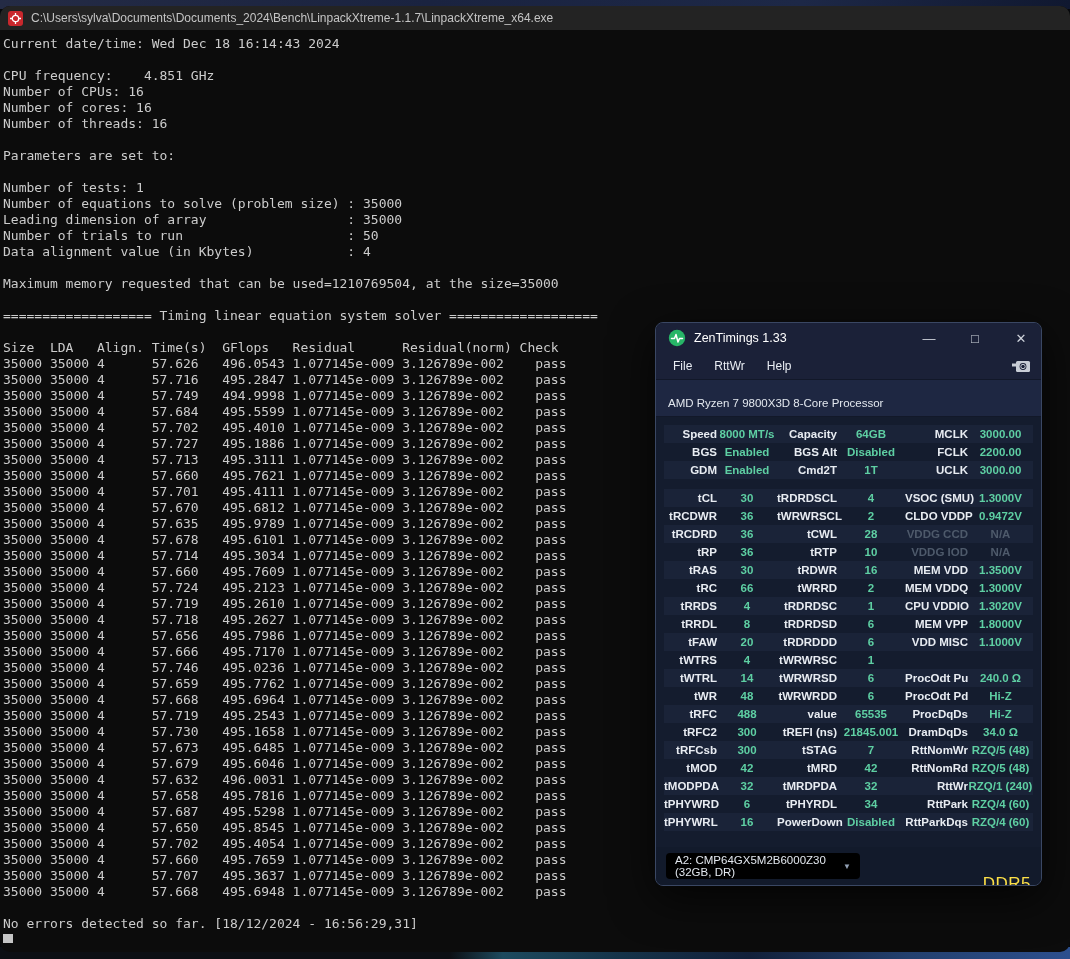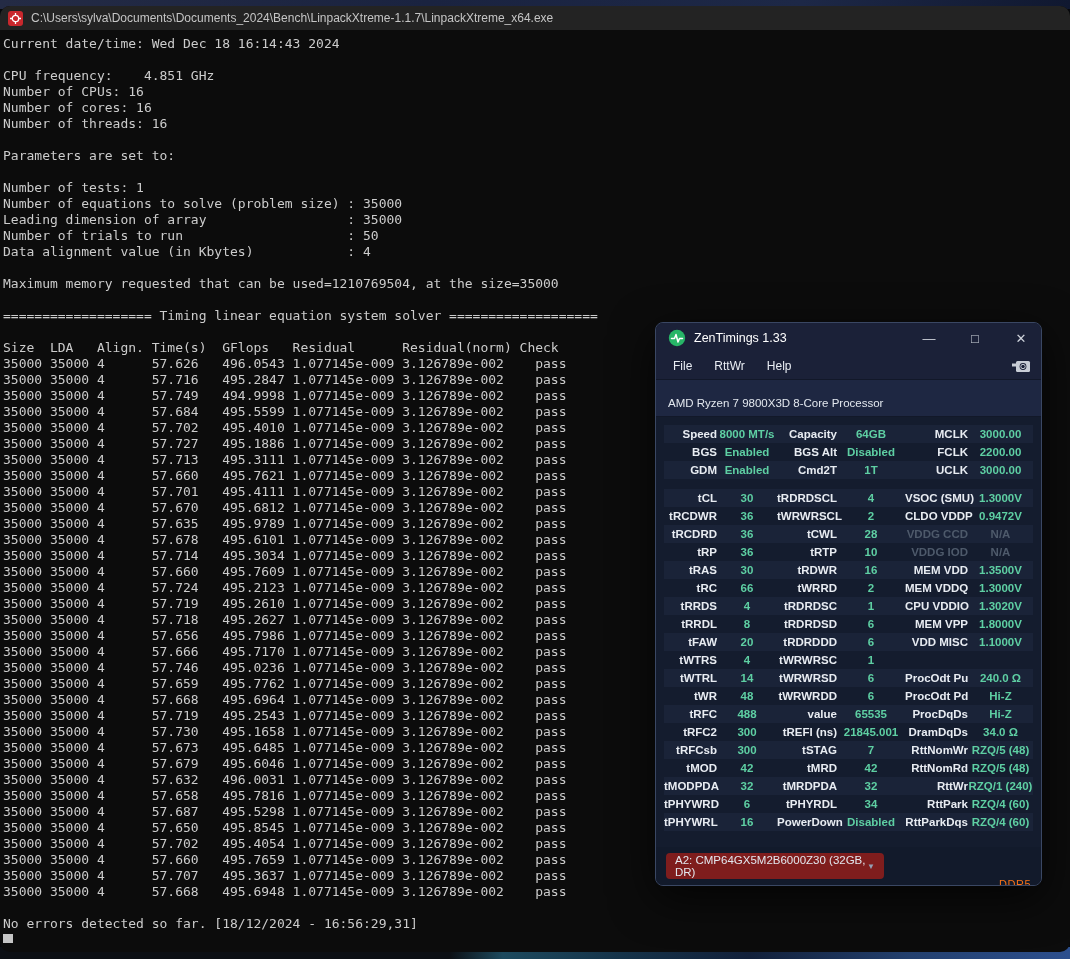--- a/index.html
+++ b/index.html
@@ -45,24 +45,24 @@
   .zgrid { font-size:11.5px; }
   .zgrid.speed { margin-bottom:10px; }
   .zrow { display:grid; grid-template-columns:53px 60px 60px 68px 63px 1fr;
     height:18px; line-height:18px; align-items:center; }
   .zrow:nth-child(odd) { background:rgba(99,130,180,0.08); }
   .zlab { text-align:right; color:#e8ecf2; white-space:nowrap; }
   .zval { text-align:center; color:#5ecfa3; white-space:nowrap; }
   .dim  { color:#4e5a6b; }
   .zen-bottom { position:absolute; left:0; right:0; bottom:0; height:38px;
     display:flex; align-items:center; padding:0 10px; background:#121a2b; }
-  .zen-dropdown { width:218px; height:26px; background:#7f1d1d; border-radius:4px;
+  .zen-dropdown { width:194px; height:26px; background:#000000; border-radius:4px;
     display:flex; align-items:center; padding:0 9px; font-size:11.5px; color:#e2e7ee; }
   .zen-dd-caret { margin-left:auto; color:#93a1b5; font-size:8px; }
-  .zen-ddr { margin-left:auto; color:#f97316; font-size:11px; letter-spacing:0.5px;margin-top:36px; }
+  .zen-ddr { margin-left:auto; color:#fde047; font-size:17px; letter-spacing:0.5px;margin-top:36px; }
 </style>
 </head>
 <body>
 
 <div class="top-strip"></div>
 <div class="bottom-strip"></div>
 
 <div class="console">
   <div class="console-titlebar">
     <span class="console-app-icon">

